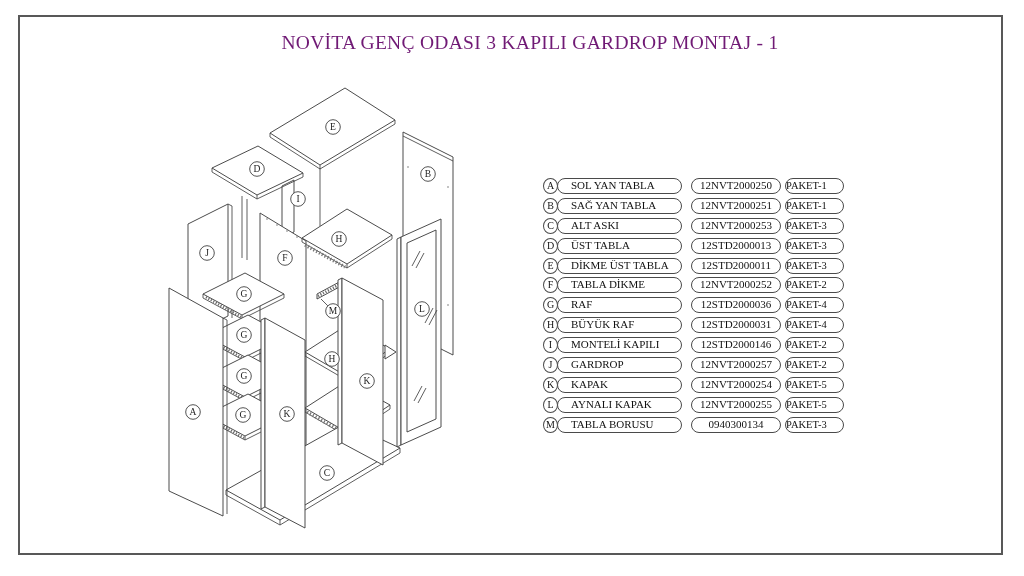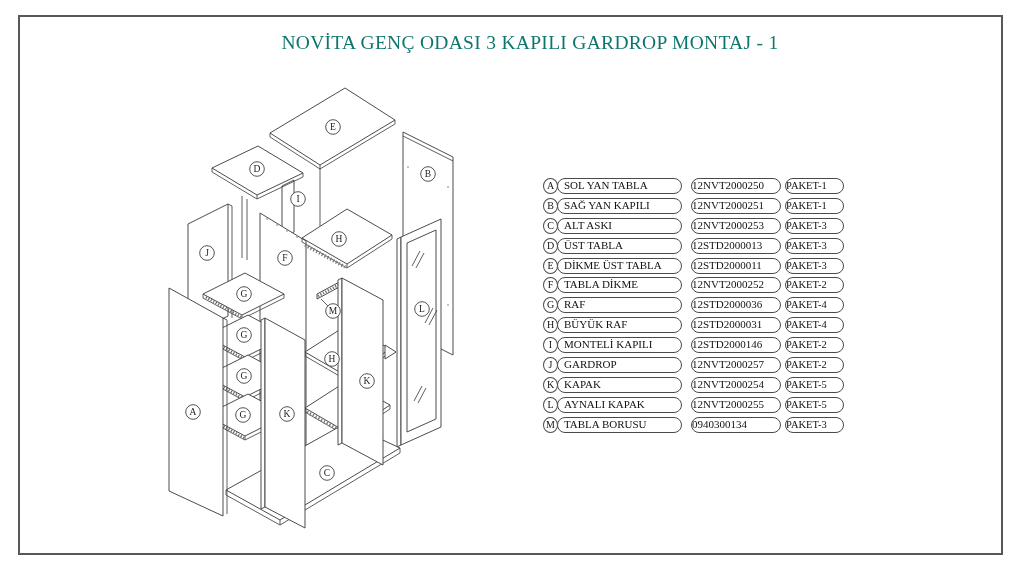--- a/index.html
+++ b/index.html
@@ -1,40 +1,40 @@
 <!DOCTYPE html>
 <html><head>
 <meta charset="utf-8">
 <style>
   html,body{margin:0;padding:0;background:#fff;}
   body{width:1024px;height:576px;position:relative;overflow:hidden;
        font-family:"Liberation Serif",serif;color:#111;}
   .page-border{position:absolute;left:18px;top:15px;width:985px;height:540px;
        border:2px solid #585858;background:#fff;box-sizing:border-box;}
   .title{position:absolute;left:60px;top:32px;width:940px;text-align:center;
-       font-size:19.5px;letter-spacing:.3px;color:#0f766e;white-space:nowrap;}
+       font-size:19.5px;letter-spacing:.3px;color:#701a75;white-space:nowrap;}
   
   .diagram{position:absolute;left:55px;top:80px;}
   .p{fill:#fff;stroke:#424242;stroke-width:.95;stroke-linejoin:round;}
   .ln{fill:none;stroke:#424242;stroke-width:.85;stroke-linejoin:round;}
   .hatch{fill:none;stroke:#787878;stroke-width:3.4;stroke-dasharray:1.3 1.9;}
   .hatch2{fill:none;stroke:#6d6d6d;stroke-width:2.8;stroke-dasharray:1.2 1.6;}
   .dot{fill:#777;stroke:none;}
   .lblc{fill:#fff;stroke:#4a4a4a;stroke-width:.95;}
   .lblt{font-family:"Liberation Serif",serif;font-size:9.5px;fill:#1c1c1c;
         text-anchor:middle;}
   
   .ptable{position:absolute;left:543px;top:178px;}
   .prow{display:flex;align-items:stretch;height:16px;margin-bottom:3.9px;}
   .cell{box-sizing:border-box;border:1px solid #4a4a4a;background:#fff;
         font-size:11px;line-height:13.5px;white-space:nowrap;overflow:hidden;}
   .c-letter{width:15px;border-radius:50%;text-align:center;font-size:10px;
         flex:none;margin-right:-1px;}
-  .c-name{width:125px;border-radius:8px;padding-left:6px;flex:none;}
-  .c-code{width:90px;border-radius:8px;flex:none;margin-left:9px;}
+  .c-name{width:125px;border-radius:8px;padding-left:13px;flex:none;}
+  .c-code{width:90px;border-radius:8px;text-align:center;flex:none;margin-left:9px;}
   .c-paket{width:59px;border-radius:8px;flex:none;margin-left:4px;
         font-size:10.5px;}
 </style>
 </head>
 <body>
 
 <div class="page-border"></div>
 
 <div class="title">NOVİTA GENÇ ODASI 3 KAPILI GARDROP MONTAJ - 1</div>
 
@@ -235,21 +235,21 @@
   <div>
   <div class="prow">
     <div class="cell c-letter">A</div>
     <div class="cell c-name">SOL YAN TABLA</div>
     <div class="cell c-code">12NVT2000250</div>
     <div class="cell c-paket">PAKET-1</div>
   </div>
 
   <div class="prow">
     <div class="cell c-letter">B</div>
-    <div class="cell c-name">SAĞ YAN KAPILI</div>
+    <div class="cell c-name">SAĞ YAN TABLA</div>
     <div class="cell c-code">12NVT2000251</div>
     <div class="cell c-paket">PAKET-1</div>
   </div>
 
   <div class="prow">
     <div class="cell c-letter">C</div>
     <div class="cell c-name">ALT ASKI</div>
     <div class="cell c-code">12NVT2000253</div>
     <div class="cell c-paket">PAKET-3</div>
   </div>

